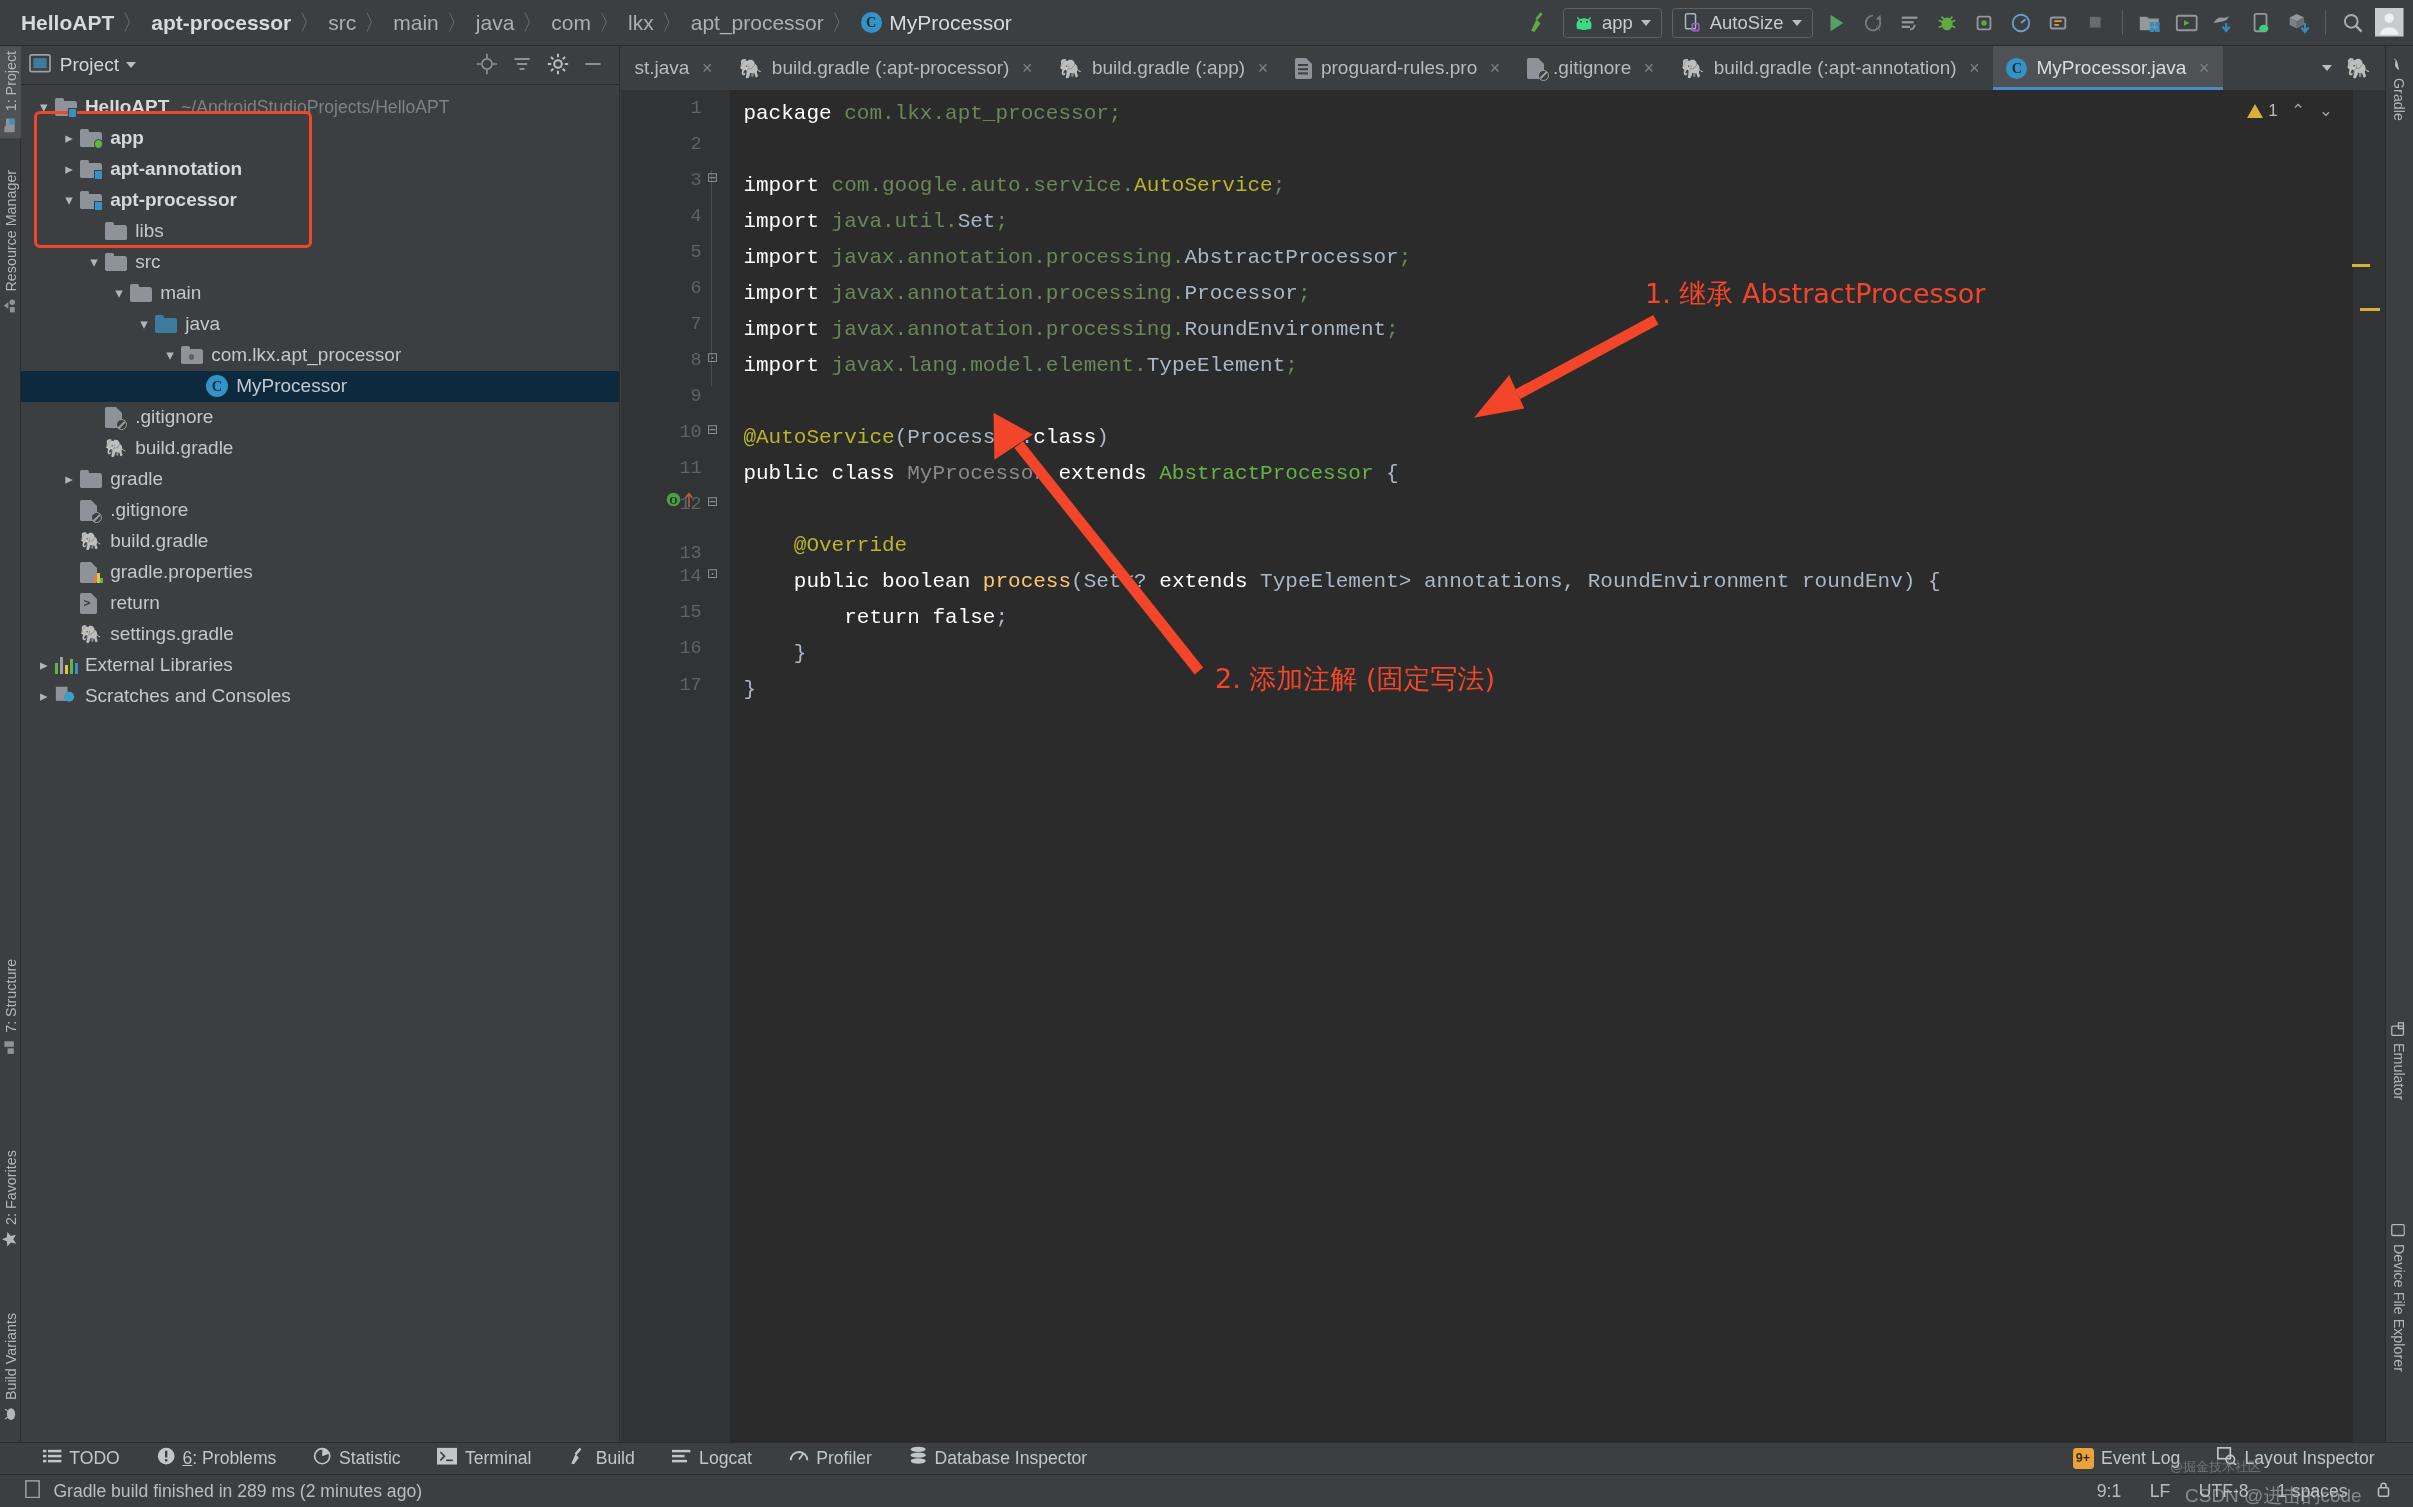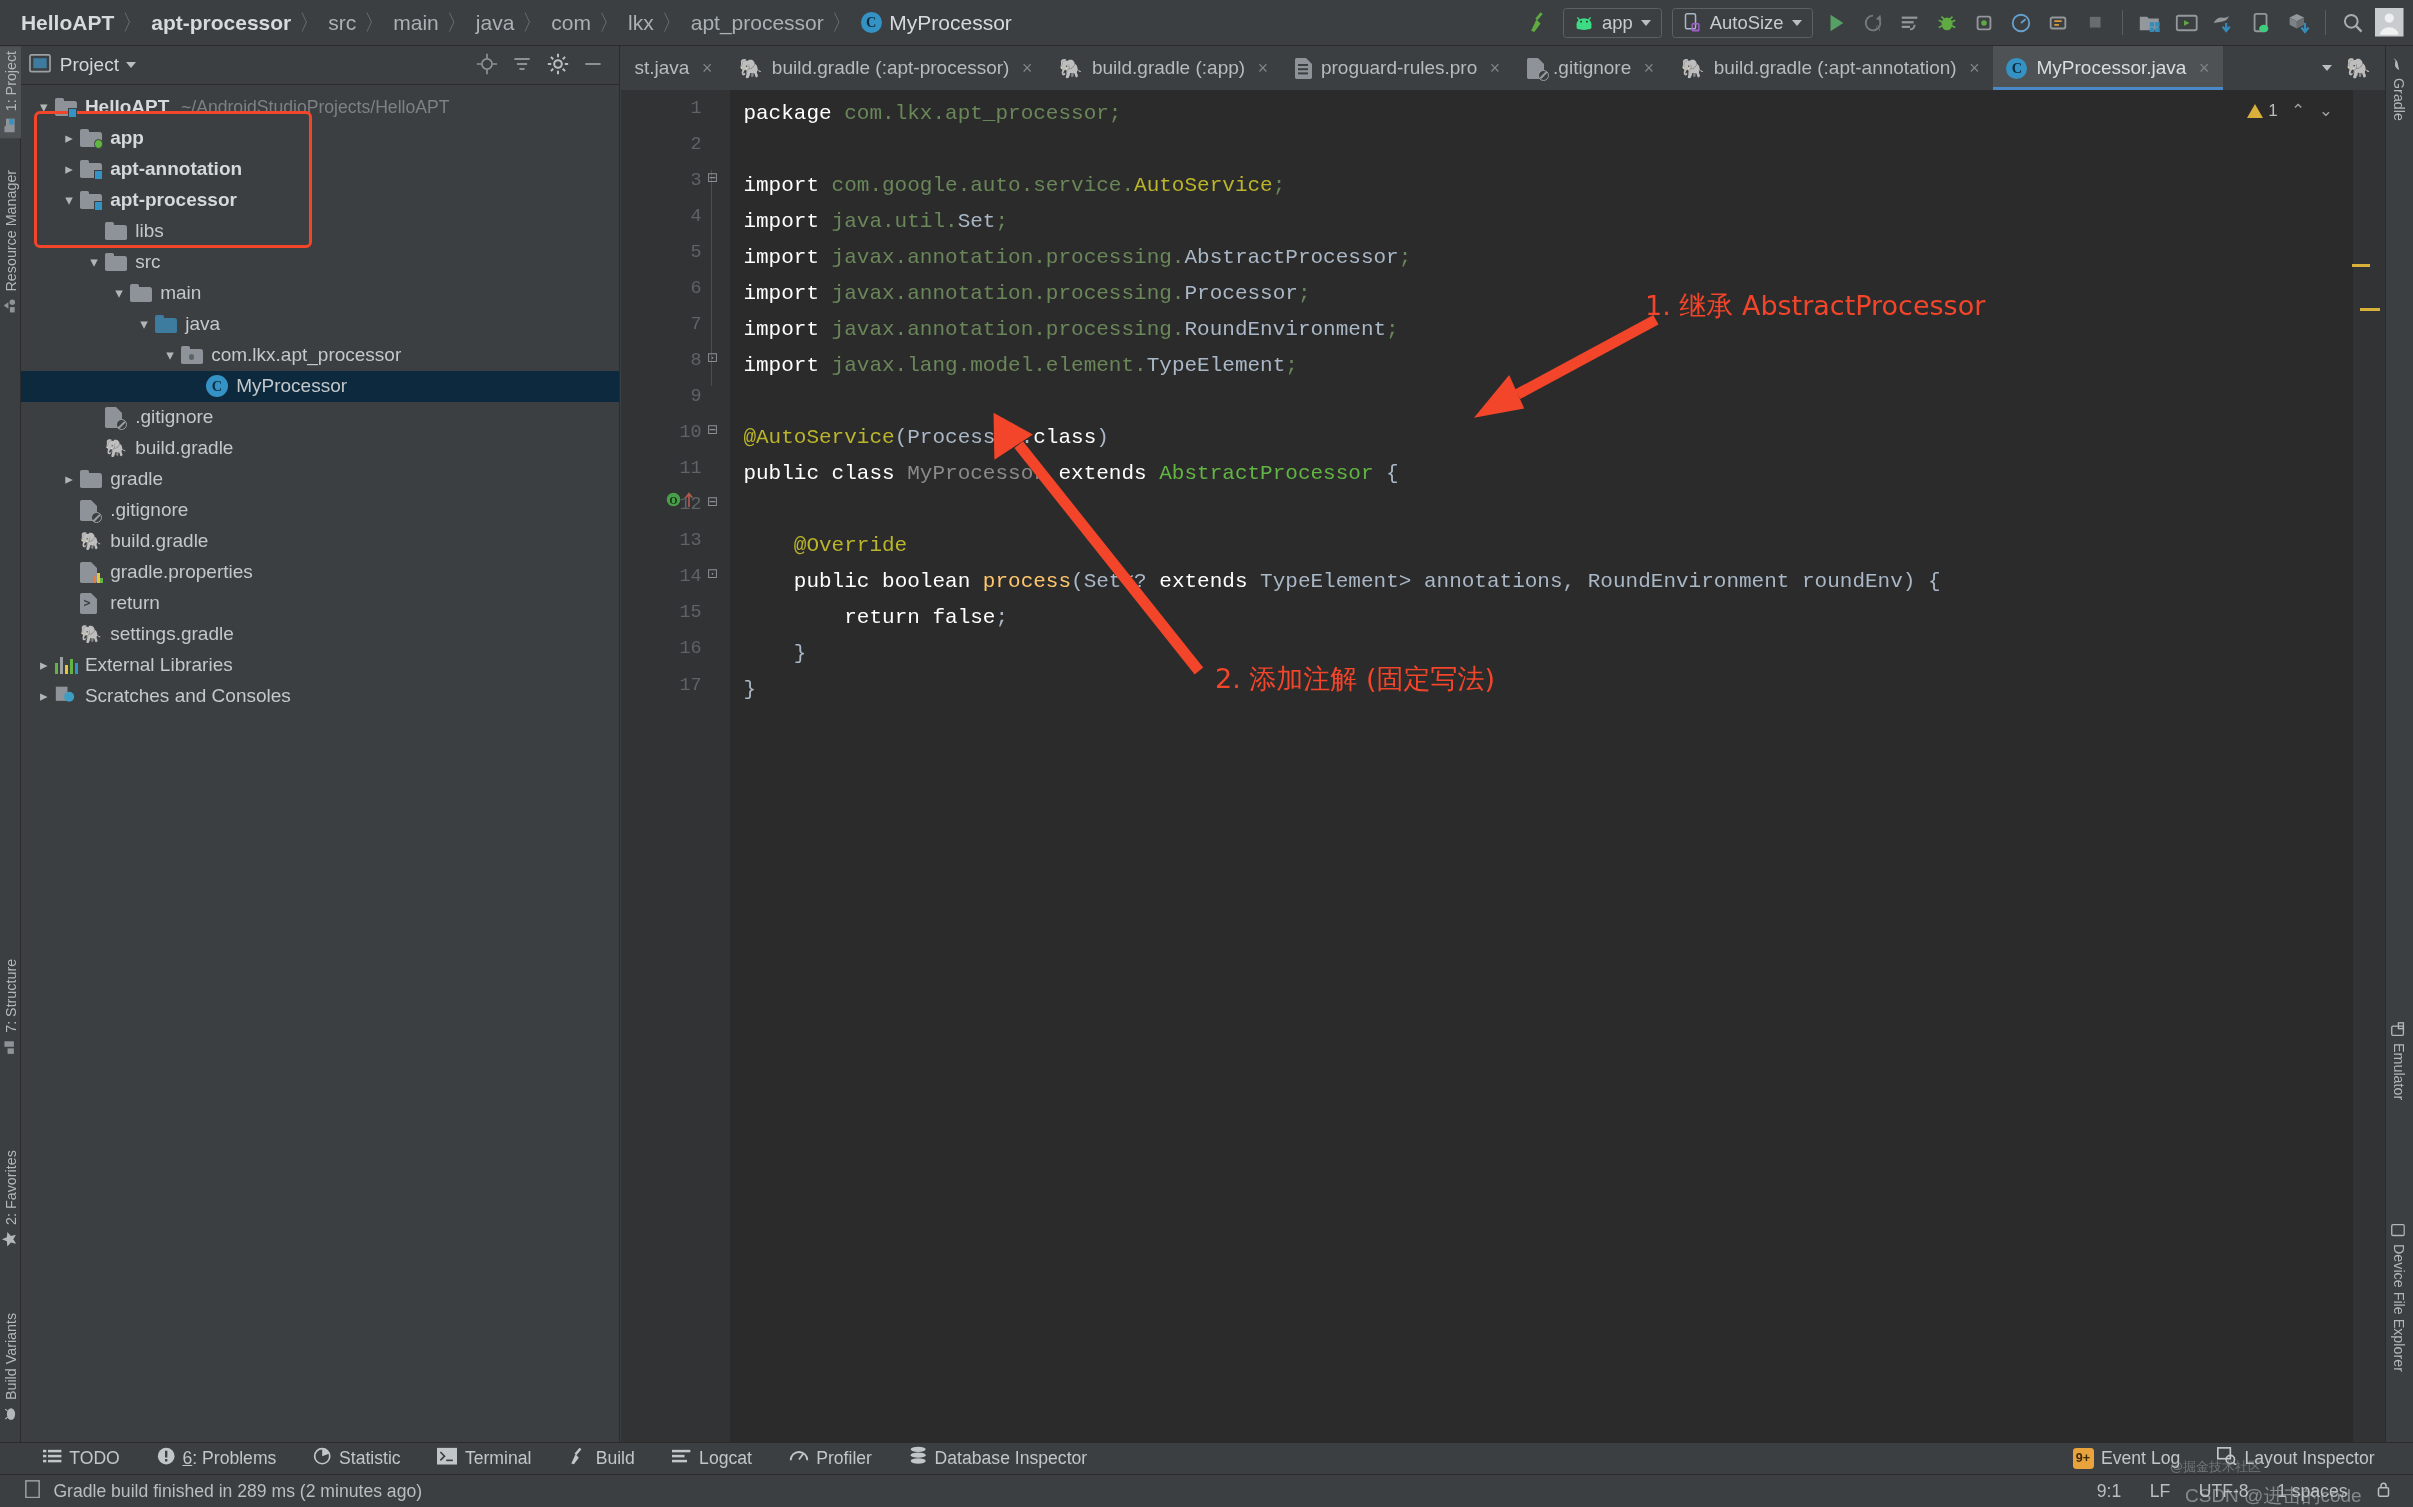--- a/index.html
+++ b/index.html
@@ -764,21 +764,21 @@
           <div class="lnum" style="top: 80px;">3</div>
           <div class="lnum" style="top: 116px;">4</div>
           <div class="lnum" style="top: 152px;">5</div>
           <div class="lnum" style="top: 188px;">6</div>
           <div class="lnum" style="top: 224px;">7</div>
           <div class="lnum" style="top: 260px;">8</div>
           <div class="lnum" style="top: 296px;">9</div>
           <div class="lnum" style="top: 332px;">10</div>
           <div class="lnum" style="top: 368px;">11</div>
           <div class="lnum" style="top: 404px;">12</div>
-          <div class="lnum" style="top: 440px;">13</div>
+          <div class="lnum" style="top: 453px;">13</div>
           <div class="lnum" style="top: 476px;">14</div>
           <div class="lnum" style="top: 512px;">15</div>
           <div class="lnum" style="top: 548px;">16</div>
           <div class="lnum" style="top: 585px;">17</div>
         </div>
 
       <div class="foldmark" style="top:80px;">⊟</div>
       <div class="foldmark" style="top:260px;">⊡</div>
       <div class="foldmark" style="top:332px;">⊟</div>
       <div class="foldmark" style="top:404px;">⊟</div>
@@ -816,21 +816,21 @@
       <path d="M1975,381 L1810,470" stroke="#f2452a" stroke-width="13" stroke-linecap="butt"></path>
       <path d="M1758,498 L1818,487 L1800,447 Z" fill="#f2452a"></path>
     </g>
 
     <g>
       <path d="M1430,800 L1215,530" stroke="#f2452a" stroke-width="13" stroke-linecap="butt"></path>
       <path d="M1185,492 L1186,548 L1232,518 Z" fill="#f2452a"></path>
     </g>
   </svg>
   <div id="annos">
-      <div class="anno" style="left: 1645px; top: 288px;">1. 继承 AbstractProcessor</div>
+      <div class="anno" style="left: 1645px; top: 276px;">1. 继承 AbstractProcessor</div>
       <div class="anno" style="left: 1215px; top: 661px;">2. 添加注解 (固定写法)</div>
     </div>
 
   <div class="bottombar">
     <div class="bb-item">
       <span>
         <svg width="18.4" height="17" viewBox="0 0 22 20">
             <rect x="0" y="2" width="4" height="3" fill="#c1c6c9"></rect>
             <rect x="6" y="2" width="16" height="3" fill="#c1c6c9"></rect>
             <rect x="0" y="8" width="4" height="3" fill="#c1c6c9"></rect>

